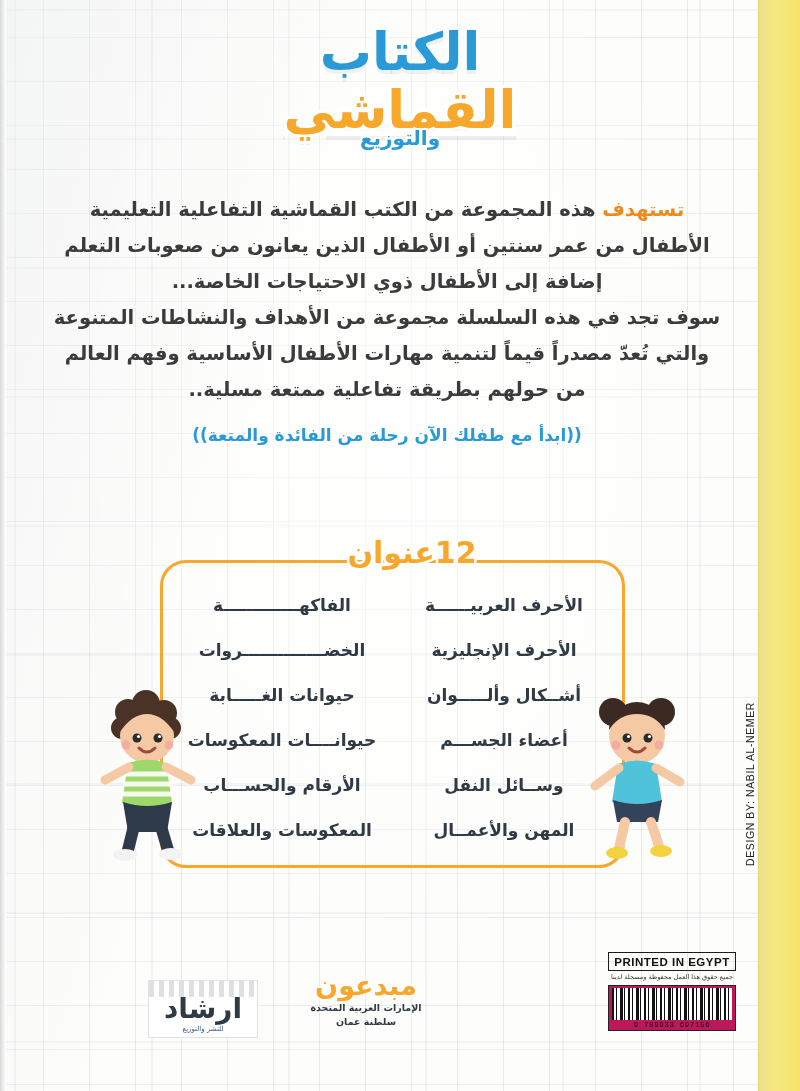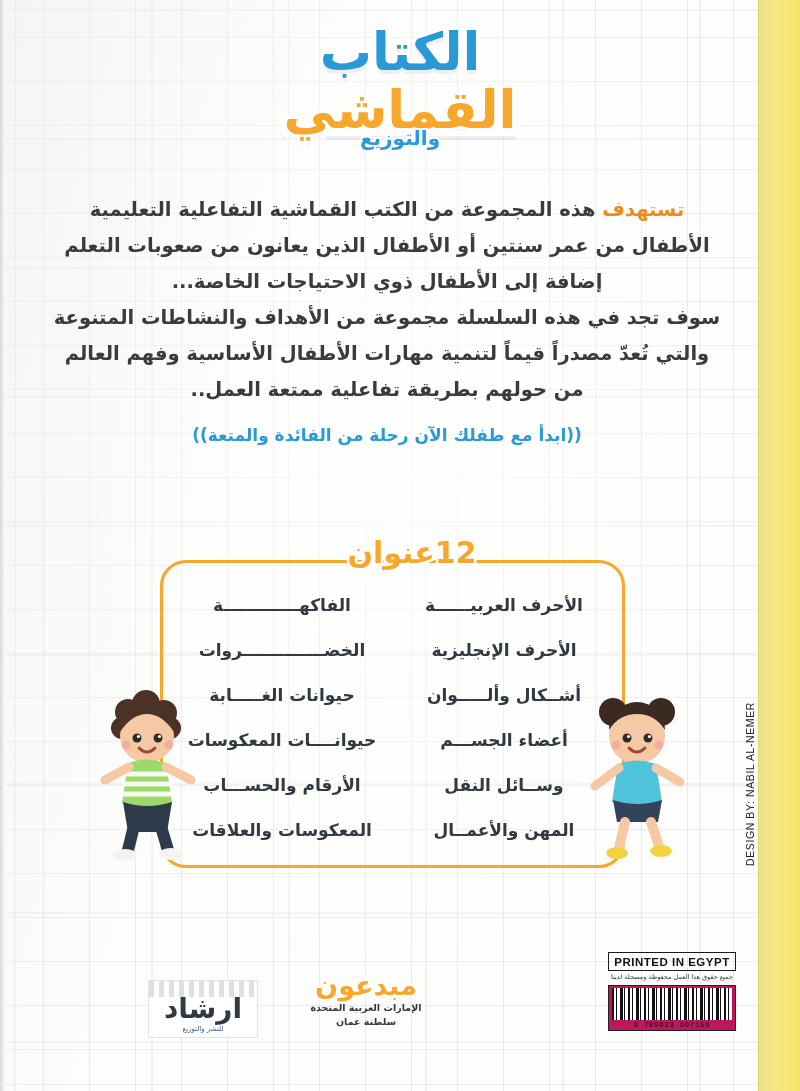--- a/index.html
+++ b/index.html
@@ -318,21 +318,21 @@
   <div class="spine-left"></div>
 
   <div class="title-block">
     <div class="title-line1">الكتاب</div>
     <div class="title-line2">القماشي</div>
     <div class="title-line3">والتوزيع</div>
   </div>
 
   <div class="intro">
     <p><span class="lead">تستهدف</span><span> هذه المجموعة من الكتب القماشية التفاعلية التعليمية الأطفال من عمر سنتين أو الأطفال الذين يعانون من صعوبات التعلم إضافة إلى الأطفال ذوي الاحتياجات الخاصة...</span></p>
-    <p>سوف تجد في هذه السلسلة مجموعة من الأهداف والنشاطات المتنوعة والتي تُعدّ مصدراً قيماً لتنمية مهارات الأطفال الأساسية وفهم العالم من حولهم بطريقة تفاعلية ممتعة العمل..</p>
+    <p>سوف تجد في هذه السلسلة مجموعة من الأهداف والنشاطات المتنوعة والتي تُعدّ مصدراً قيماً لتنمية مهارات الأطفال الأساسية وفهم العالم من حولهم بطريقة تفاعلية ممتعة مسلية..</p>
     <span class="closing">((ابدأ مع طفلك الآن رحلة من الفائدة والمتعة))</span>
   </div>
 
   <div class="toc-heading">12عنوان</div>
   <div class="toc-box"></div>
   <div class="toc-grid">
     <div class="toc-item">الأحرف العربيــــــة</div>
     <div class="toc-item">الفاكهـــــــــــــة</div>
     <div class="toc-item">الأحرف الإنجليزية</div>
     <div class="toc-item">الخضــــــــــــــروات</div>

